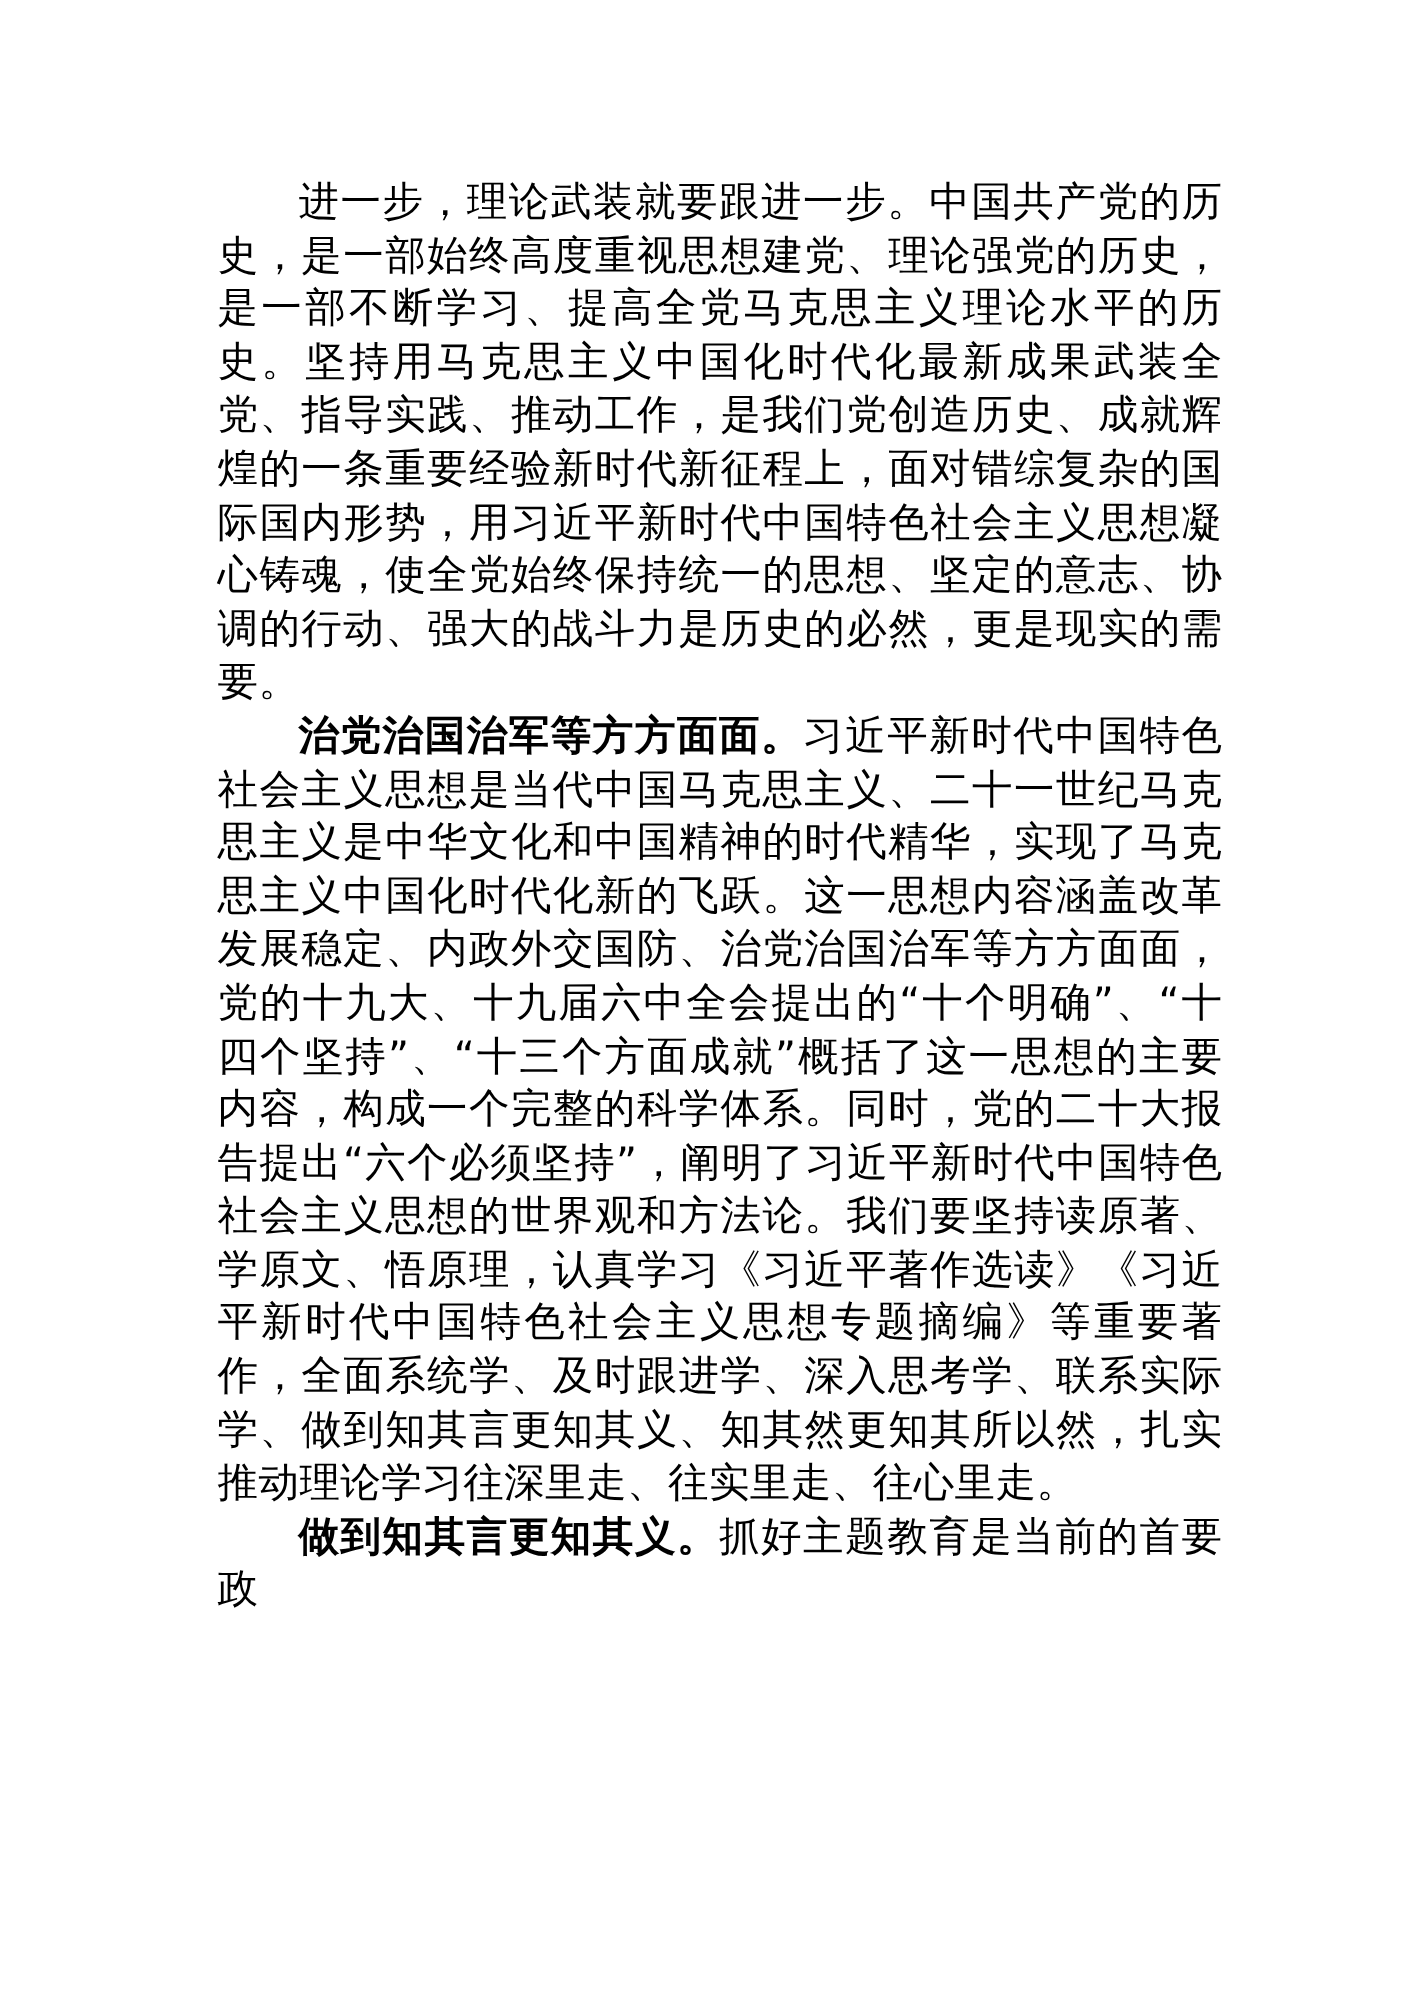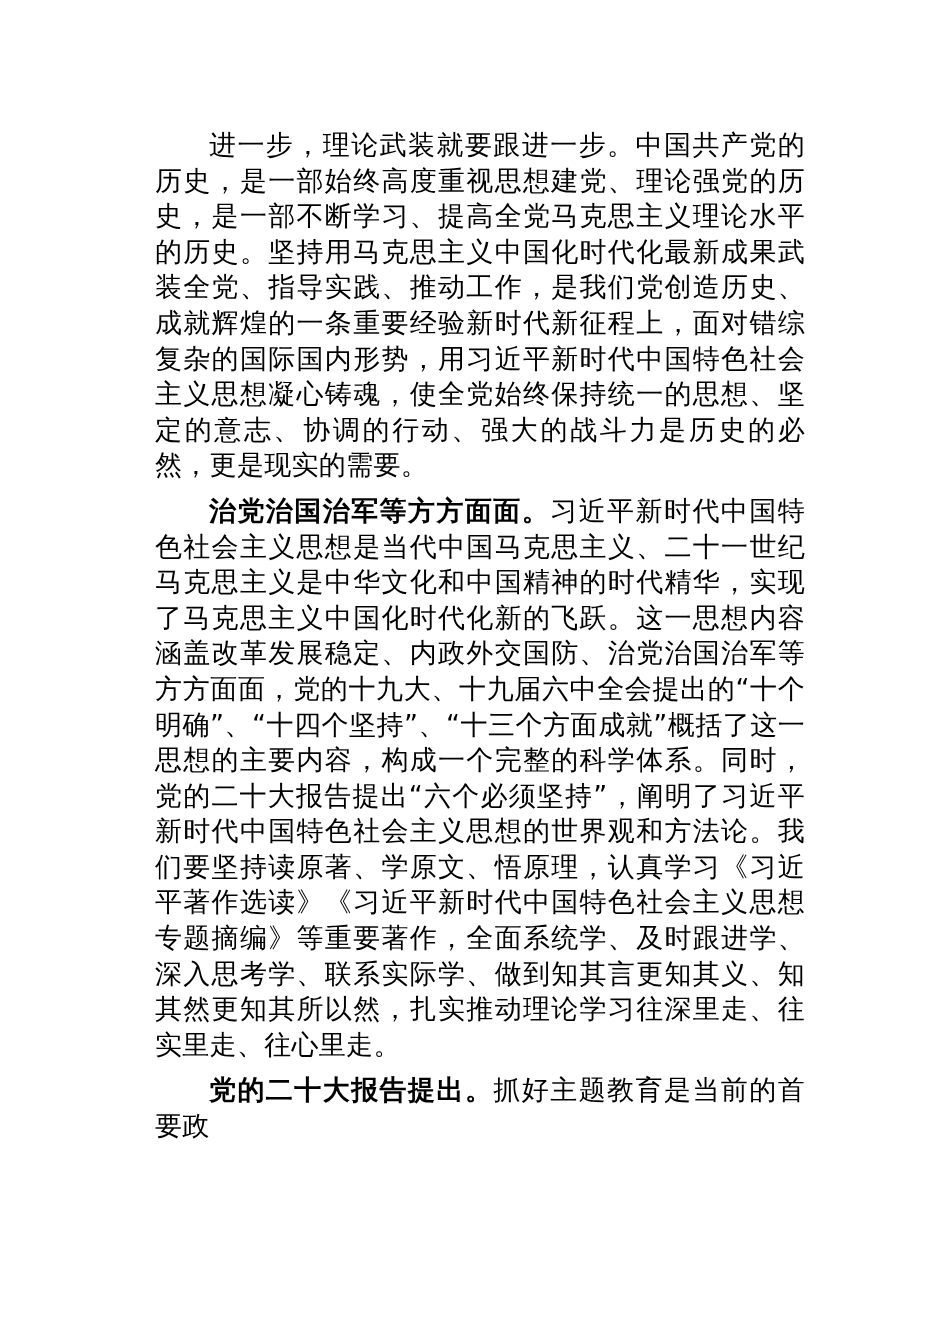--- a/index.html
+++ b/index.html
@@ -9,34 +9,34 @@
     left: 145px;
     top: 117px;
     width: 670px;
     font-family: "DejaVu Sans", "Liberation Sans", sans-serif;
     font-size: 27px;
     line-height: 35.6px;
     color: #000000;
     letter-spacing: 0.3px;
   }
   .para {
-    margin: 10px;
+    margin: 0;
     text-indent: 54px;
     text-align: justify;
   }
   .lead {
     font-weight: bold;
   }
 </style>
 </head>
 <body>
 
 <div class="page">
   <p class="para">
     <span class="lead"></span><span>进一步，理论武装就要跟进一步。中国共产党的历史，是一部始终高度重视思想建党、理论强党的历史，是一部不断学习、提高全党马克思主义理论水平的历史。坚持用马克思主义中国化时代化最新成果武装全党、指导实践、推动工作，是我们党创造历史、成就辉煌的一条重要经验新时代新征程上，面对错综复杂的国际国内形势，用习近平新时代中国特色社会主义思想凝心铸魂，使全党始终保持统一的思想、坚定的意志、协调的行动、强大的战斗力是历史的必然，更是现实的需要。</span>
   </p>
   <p class="para">
     <span class="lead">治党治国治军等方方面面。</span><span>习近平新时代中国特色社会主义思想是当代中国马克思主义、二十一世纪马克思主义是中华文化和中国精神的时代精华，实现了马克思主义中国化时代化新的飞跃。这一思想内容涵盖改革发展稳定、内政外交国防、治党治国治军等方方面面，党的十九大、十九届六中全会提出的“十个明确”、“十四个坚持”、“十三个方面成就”概括了这一思想的主要内容，构成一个完整的科学体系。同时，党的二十大报告提出“六个必须坚持”，阐明了习近平新时代中国特色社会主义思想的世界观和方法论。我们要坚持读原著、学原文、悟原理，认真学习《习近平著作选读》《习近平新时代中国特色社会主义思想专题摘编》等重要著作，全面系统学、及时跟进学、深入思考学、联系实际学、做到知其言更知其义、知其然更知其所以然，扎实推动理论学习往深里走、往实里走、往心里走。</span>
   </p>
   <p class="para">
-    <span class="lead">党的二十大报告提出。</span><span>抓好主题教育是当前的首要政</span>
+    <span class="lead">做到知其言更知其义。</span><span>抓好主题教育是当前的首要政</span>
   </p>
 </div>
 
 </body></html>

